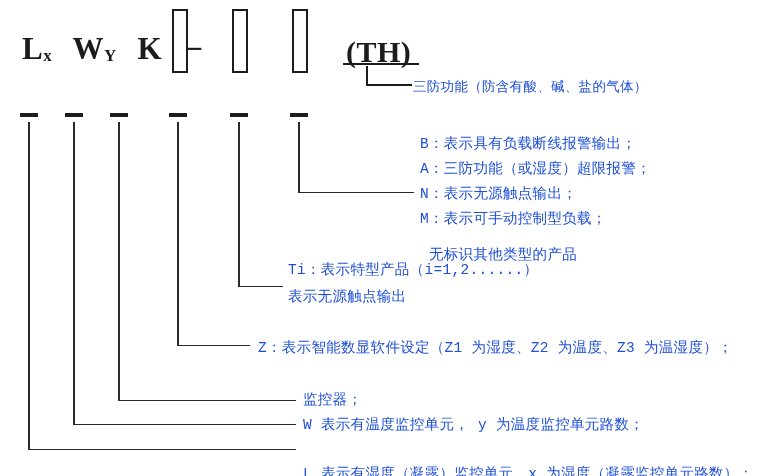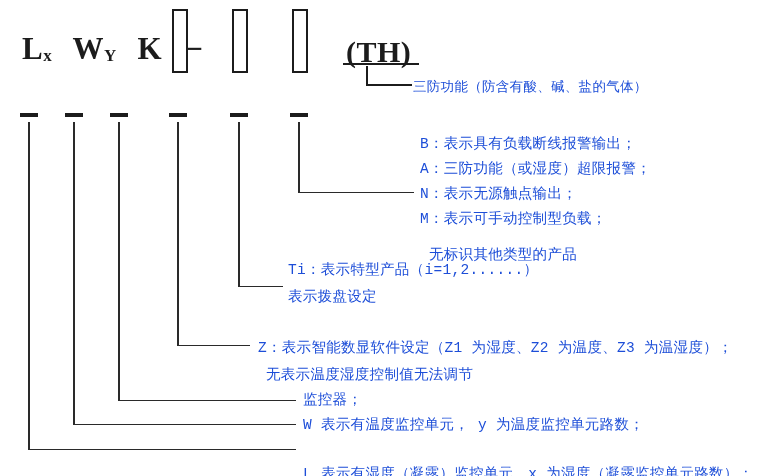--- a/index.html
+++ b/index.html
@@ -171,20 +171,19 @@
   <div class="hline" id="hline-4"></div>
   <div class="hline" id="hline-5"></div>
   <div class="hline" id="hline-6"></div>
 
   <div class="lbl" id="lbl-b">B：表示具有负载断线报警输出；</div>
   <div class="lbl" id="lbl-a">A：三防功能（或湿度）超限报警；</div>
   <div class="lbl" id="lbl-n">N：表示无源触点输出；</div>
   <div class="lbl" id="lbl-m">M：表示可手动控制型负载；</div>
   <div class="lbl" id="lbl-nomark">无标识其他类型的产品</div>
   <div class="lbl" id="lbl-ti">Ti：表示特型产品（i=1,2......）</div>
-  <div class="lbl" id="lbl-tinone">表示拨盘设定</div>
+  <div class="lbl" id="lbl-tinone">表示无源触点输出</div>
   <div class="lbl" id="lbl-z">Z：表示智能数显软件设定（Z1 为湿度、Z2 为温度、Z3 为温湿度）；</div>
-  <div class="lbl" id="lbl-znone">无表示温度湿度控制值无法调节</div>
   <div class="lbl" id="lbl-monitor">监控器；</div>
   <div class="lbl" id="lbl-wunit">W 表示有温度监控单元， y 为温度监控单元路数；</div>
   <div class="lbl" id="lbl-lunit">L 表示有湿度（凝露）监控单元，x 为湿度（凝露监控单元路数）；</div>
 
 </div>
 
 </body></html>

